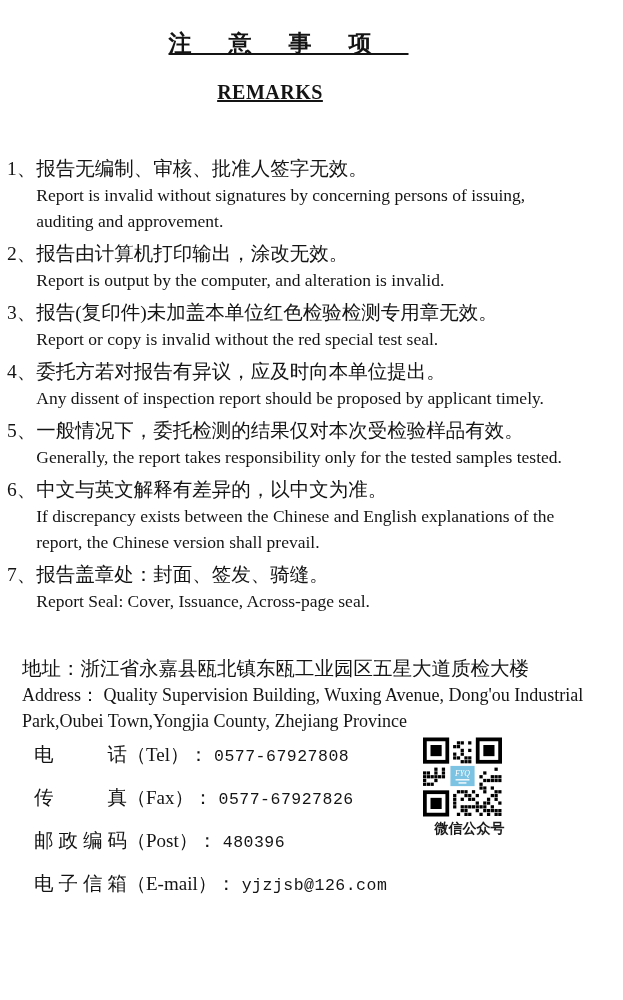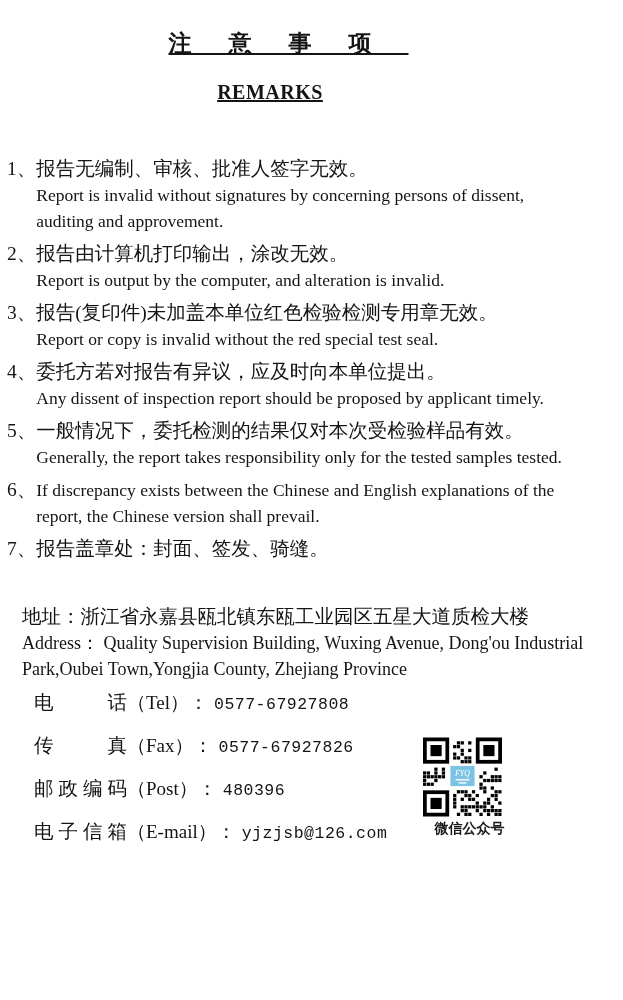--- a/index.html
+++ b/index.html
@@ -86,21 +86,21 @@
     <div class="title-zh">注意事项</div>
     <div class="title-en">REMARKS</div>
   </div>
 
   <div class="remarks">
 
     <div class="item">
       <span class="num">1、</span>
       <div class="body">
         <div class="zh-line">报告无编制、审核、批准人签字无效。</div>
-        <div class="en-line">Report is invalid without signatures by concerning persons of dissent,
+        <div class="en-line">Report is invalid without signatures by concerning persons of issuing,
 auditing and approvement.</div>
       </div>
     </div>
 
     <div class="item">
       <span class="num">2、</span>
       <div class="body">
         <div class="zh-line">报告由计算机打印输出，涂改无效。</div>
         <div class="en-line">Report is output by the computer, and alteration is invalid.</div>
       </div>
@@ -126,29 +126,31 @@
       <span class="num">5、</span>
       <div class="body">
         <div class="zh-line">一般情况下，委托检测的结果仅对本次受检验样品有效。</div>
         <div class="en-line">Generally, the report takes responsibility only for the tested samples tested.</div>
       </div>
     </div>
 
     <div class="item">
       <span class="num">6、</span>
       <div class="body">
+        <div class="zh-line">中文与英文解释有差异的，以中文为准。</div>
         <div class="en-line">If discrepancy exists between the Chinese and English explanations of the
 report, the Chinese version shall prevail.</div>
       </div>
     </div>
 
     <div class="item">
       <span class="num">7、</span>
       <div class="body">
         <div class="zh-line">报告盖章处：封面、签发、骑缝。</div>
+        <div class="en-line">Report Seal: Cover, Issuance, Across-page seal.</div>
       </div>
     </div>
 
   </div>
 
   <div class="address">
     <div class="zh-line">地址：浙江省永嘉县瓯北镇东瓯工业园区五星大道质检大楼</div>
     <div class="en-line">Address： Quality Supervision Building, Wuxing Avenue, Dong'ou Industrial
 Park,Oubei Town,Yongjia County, Zhejiang Province</div>
   </div>

